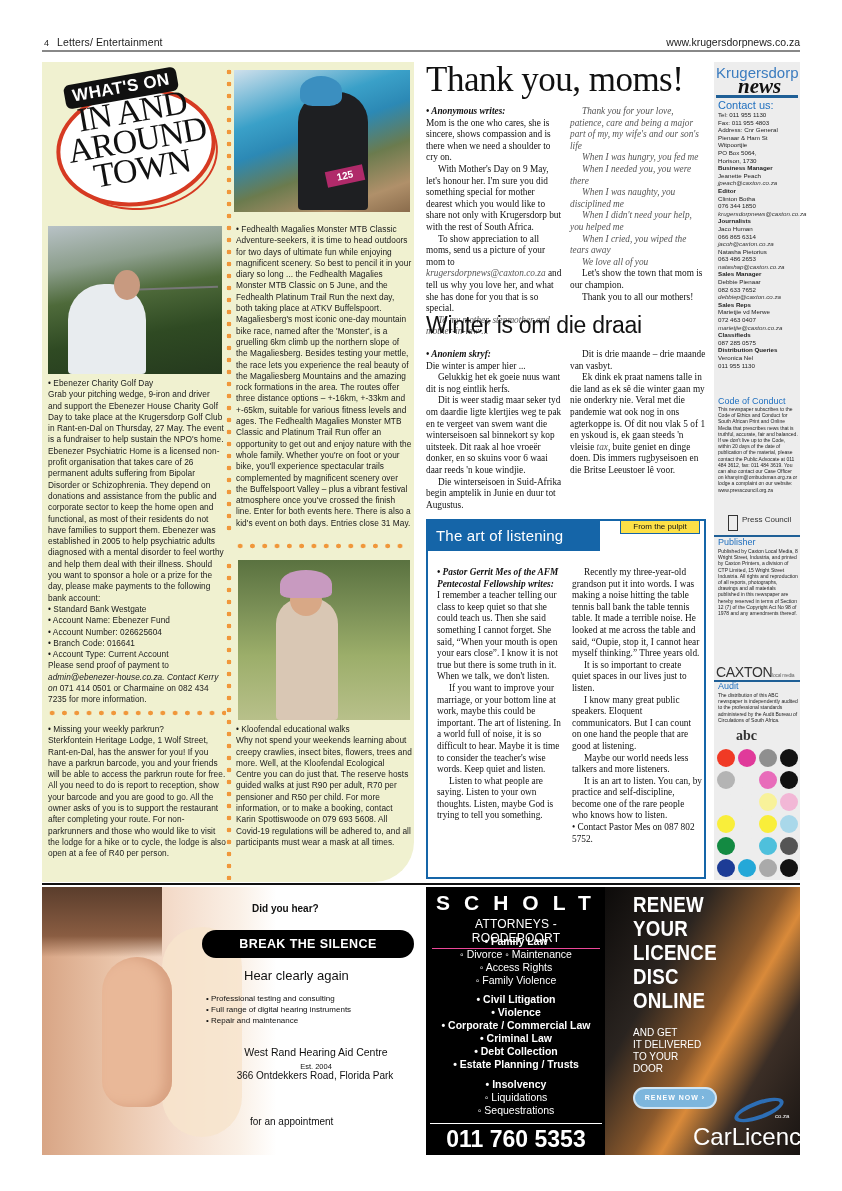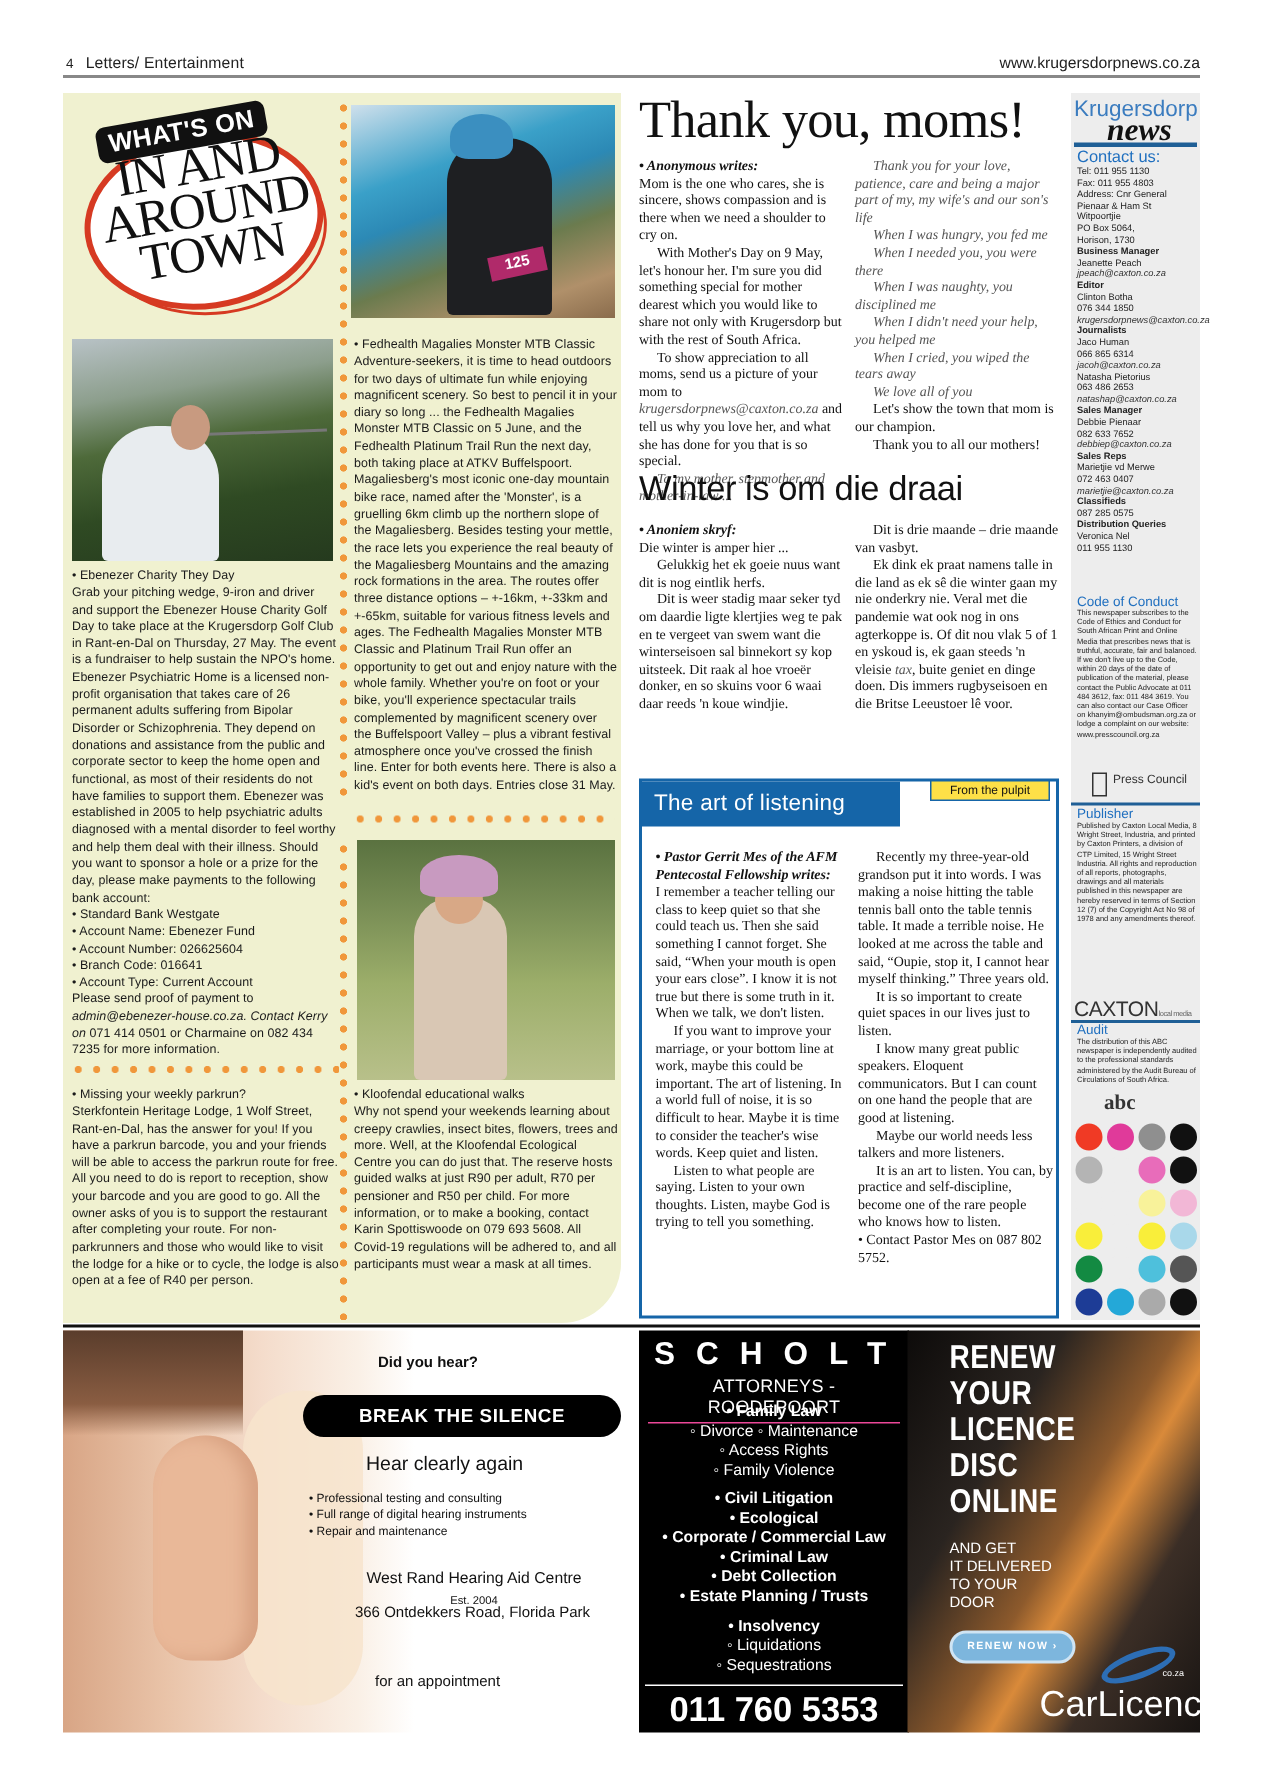--- a/index.html
+++ b/index.html
@@ -146,21 +146,21 @@
     <div class="helmet"></div>
   <div class="num">125</div>
 </div>
 <div class="abs ph-walk">
   <div class="person"></div>
     <div class="face"></div>
     <div class="hat"></div>
 </div>
 
 <div class="abs wo-text t-golf">
-  <span class="ttl">• Ebenezer Charity They Day</span>
+  <span class="ttl">• Ebenezer Charity Golf Day</span>
   <span>Grab your pitching wedge, 9-iron and driver and support the Ebenezer House Charity Golf Day to take place at the Krugersdorp Golf Club in Rant-en-Dal on Thursday, 27 May. The event is a fundraiser to help sustain the NPO's home. Ebenezer Psychiatric Home is a licensed non-profit organisation that takes care of 26 permanent adults suffering from Bipolar Disorder or Schizophrenia. They depend on donations and assistance from the public and corporate sector to keep the home open and functional, as most of their residents do not have families to support them. Ebenezer was established in 2005 to help psychiatric adults diagnosed with a mental disorder to feel worthy and help them deal with their illness. Should you want to sponsor a hole or a prize for the day, please make payments to the following bank account:</span>
   <div>• Standard Bank Westgate</div>
   <div>• Account Name: Ebenezer Fund</div>
   <div>• Account Number: 026625604</div>
   <div>• Branch Code: 016641</div>
   <div>• Account Type: Current Account</div>
   <span>Please send proof of payment to </span><span class="it">admin@ebenezer-house.co.za. Contact Kerry on</span><span> 071 414 0501 or Charmaine on 082 434 7235 for more information.</span>
 </div>
 
 <div class="abs wo-text t-mtb">
@@ -197,37 +197,38 @@
   <p>Let's show the town that mom is our champion.</p>
   <p>Thank you to all our mothers!</p>
 </div>
 
 <div class="abs win-title">Winter is om die draai</div>
 <div class="abs ser win-c1">
   <p class="ni"><b class="it">• Anoniem skryf:</b></p>
   <p class="ni">Die winter is amper hier ...</p>
   <p>Gelukkig het ek goeie nuus want dit is nog eintlik herfs.</p>
   <p>Dit is weer stadig maar seker tyd om daardie ligte klertjies weg te pak en te vergeet van swem want die winterseisoen sal binnekort sy kop uitsteek. Dit raak al hoe vroeër donker, en so skuins voor 6 waai daar reeds 'n koue windjie.</p>
+  <p>Die winterseisoen in Suid-Afrika begin amptelik in Junie en duur tot Augustus.</p>
 </div>
 <div class="abs ser win-c2">
   <p>Dit is drie maande – drie maande van vasbyt.</p>
   <p><span>Ek dink ek praat namens talle in die land as ek sê die winter gaan my nie onderkry nie. Veral met die pandemie wat ook nog in ons agterkoppe is. Of dit nou vlak 5 of 1 en yskoud is, ek gaan steeds 'n vleisie </span><span class="it grey">tax</span><span>, buite geniet en dinge doen. Dis immers rugbyseisoen en die Britse Leeustoer lê voor.</span></p>
 </div>
 
 <div class="abs art-box"></div>
 <div class="abs art-head">The art of listening</div>
 <div class="abs art-tag">From the pulpit</div>
 <div class="abs ser art-c1">
   <p class="ni"><b class="it">• Pastor Gerrit Mes of the AFM Pentecostal Fellowship writes:</b></p>
   <p class="ni">I remember a teacher telling our class to keep quiet so that she could teach us. Then she said something I cannot forget. She said, “When your mouth is open your ears close”. I know it is not true but there is some truth in it. When we talk, we don't listen.</p>
   <p>If you want to improve your marriage, or your bottom line at work, maybe this could be important. The art of listening. In a world full of noise, it is so difficult to hear. Maybe it is time to consider the teacher's wise words. Keep quiet and listen.</p>
   <p>Listen to what people are saying. Listen to your own thoughts. Listen, maybe God is trying to tell you something.</p>
 </div>
 <div class="abs ser art-c2">
-  <p>Recently my three-year-old grandson put it into words. I was making a noise hitting the table tennis ball onto the table tennis table. It made a terrible noise. He looked at me across the table and said, “Oupie, stop it, I cannot hear myself thinking.” Three years old.</p>
+  <p>Recently my three-year-old grandson put it into words. I was making a noise hitting the table tennis ball bank the table tennis table. It made a terrible noise. He looked at me across the table and said, “Oupie, stop it, I cannot hear myself thinking.” Three years old.</p>
   <p>It is so important to create quiet spaces in our lives just to listen.</p>
   <p>I know many great public speakers. Eloquent communicators. But I can count on one hand the people that are good at listening.</p>
   <p>Maybe our world needs less talkers and more listeners.</p>
   <p>It is an art to listen. You can, by practice and self-discipline, become one of the rare people who knows how to listen.</p>
   <p class="ni">• Contact Pastor Mes on 087 802 5752.</p>
 </div>
 
 <div class="abs sb"></div>
 <div class="abs sb-logo">
   <span>Krugersdorp</span>
@@ -338,21 +339,21 @@
   <div class="abs s-name">SCHOLTZ</div>
   <div class="abs s-sub">ATTORNEYS - ROODEPOORT</div>
   <div class="abs s-list" style="top:48px">
     <div class="b">• Family Law</div>
     <div>◦ Divorce ◦ Maintenance</div>
     <div>◦ Access Rights</div>
     <div>◦ Family Violence</div>
   </div>
   <div class="abs s-list b" style="top:106px;font-weight:bold">
     <div>• Civil Litigation</div>
-    <div>• Ecological</div>
+    <div>• Violence</div>
     <div>• Corporate / Commercial Law</div>
     <div>• Criminal Law</div>
     <div>• Debt Collection</div>
     <div>• Estate Planning / Trusts</div>
   </div>
   <div class="abs s-list" style="top:191px">
     <div class="b">• Insolvency</div>
     <div>◦ Liquidations</div>
     <div>◦ Sequestrations</div>
   </div>

